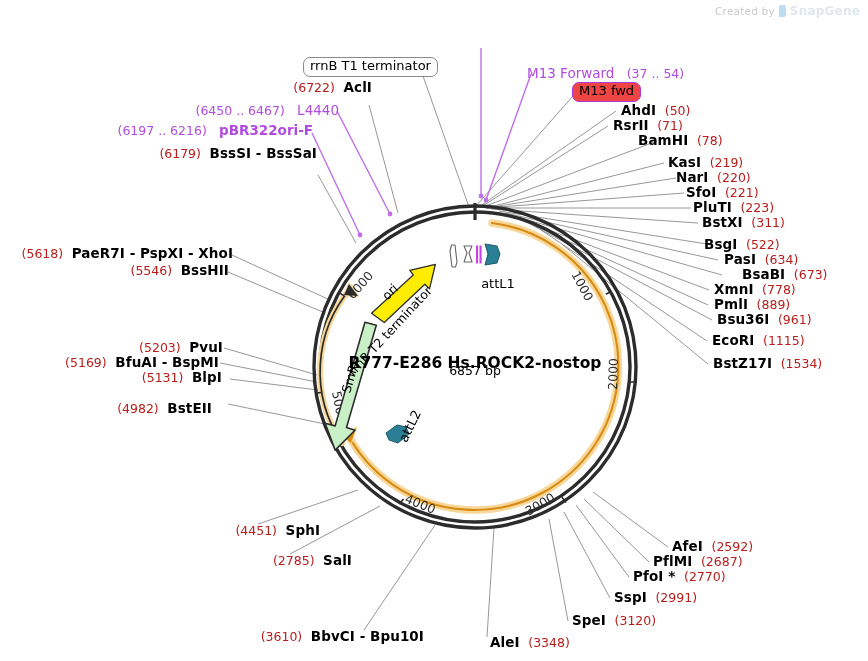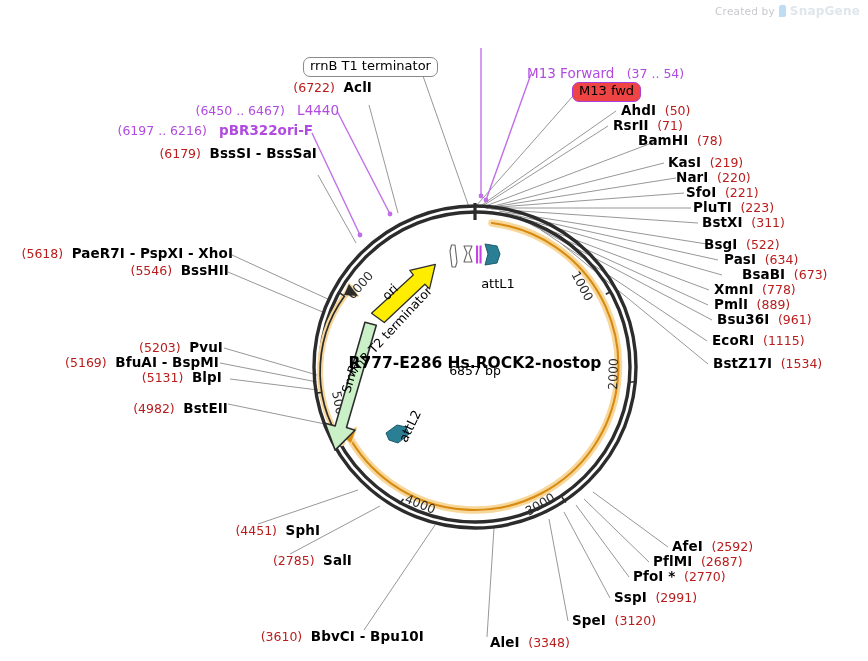--- a/index.html
+++ b/index.html
@@ -286,21 +286,21 @@
       <div class="lbl right" style="left: 614px; top: 598px;"><span class="enz">SspI</span>&nbsp;&nbsp;<span class="pos">(2991)</span></div>
       <div class="lbl right" style="left: 572px; top: 621px;"><span class="enz">SpeI</span>&nbsp;&nbsp;<span class="pos">(3120)</span></div>
       <div class="lbl right" style="left: 490px; top: 643px;"><span class="enz">AleI</span>&nbsp;&nbsp;<span class="pos">(3348)</span></div>
     </div>
   <div id="sites-bottom-left">
       <div class="lbl leftal" style="left: 424px; top: 637px;"><span class="pos">(3610)</span>&nbsp;&nbsp;<span class="enz">BbvCI</span><span class="dash"> - </span><span class="enz">Bpu10I</span></div>
       <div class="lbl leftal" style="left: 352px; top: 561px;"><span class="pos">(2785)</span>&nbsp;&nbsp;<span class="enz">SalI</span></div>
       <div class="lbl leftal" style="left: 320px; top: 531px;"><span class="pos">(4451)</span>&nbsp;&nbsp;<span class="enz">SphI</span></div>
     </div>
   <div id="sites-left">
-      <div class="lbl leftal" style="left: 228px; top: 409px;"><span class="pos">(4982)</span>&nbsp;&nbsp;<span class="enz">BstEII</span></div>
+      <div class="lbl leftal" style="left: 212px; top: 409px;"><span class="pos">(4982)</span>&nbsp;&nbsp;<span class="enz">BstEII</span></div>
       <div class="lbl leftal" style="left: 222px; top: 378px;"><span class="pos">(5131)</span>&nbsp;&nbsp;<span class="enz">BlpI</span></div>
       <div class="lbl leftal" style="left: 219px; top: 363px;"><span class="pos">(5169)</span>&nbsp;&nbsp;<span class="enz">BfuAI</span><span class="dash"> - </span><span class="enz">BspMI</span></div>
       <div class="lbl leftal" style="left: 223px; top: 348px;"><span class="pos">(5203)</span>&nbsp;&nbsp;<span class="enz">PvuI</span></div>
       <div class="lbl leftal" style="left: 229px; top: 271px;"><span class="pos">(5546)</span>&nbsp;&nbsp;<span class="enz">BssHII</span></div>
       <div class="lbl leftal" style="left: 233px; top: 254px;"><span class="pos">(5618)</span>&nbsp;&nbsp;<span class="enz">PaeR7I</span><span class="dash"> - </span><span class="enz">PspXI</span><span class="dash"> - </span><span class="enz">XhoI</span></div>
       <div class="lbl leftal" style="left: 317px; top: 154px;"><span class="pos">(6179)</span>&nbsp;&nbsp;<span class="enz">BssSI</span><span class="dash"> - </span><span class="enz">BssSaI</span></div>
       <div class="lbl leftal" style="left: 372px; top: 88px;"><span class="pos">(6722)</span>&nbsp;&nbsp;<span class="enz">AclI</span></div>
     </div>
 
 </div>

